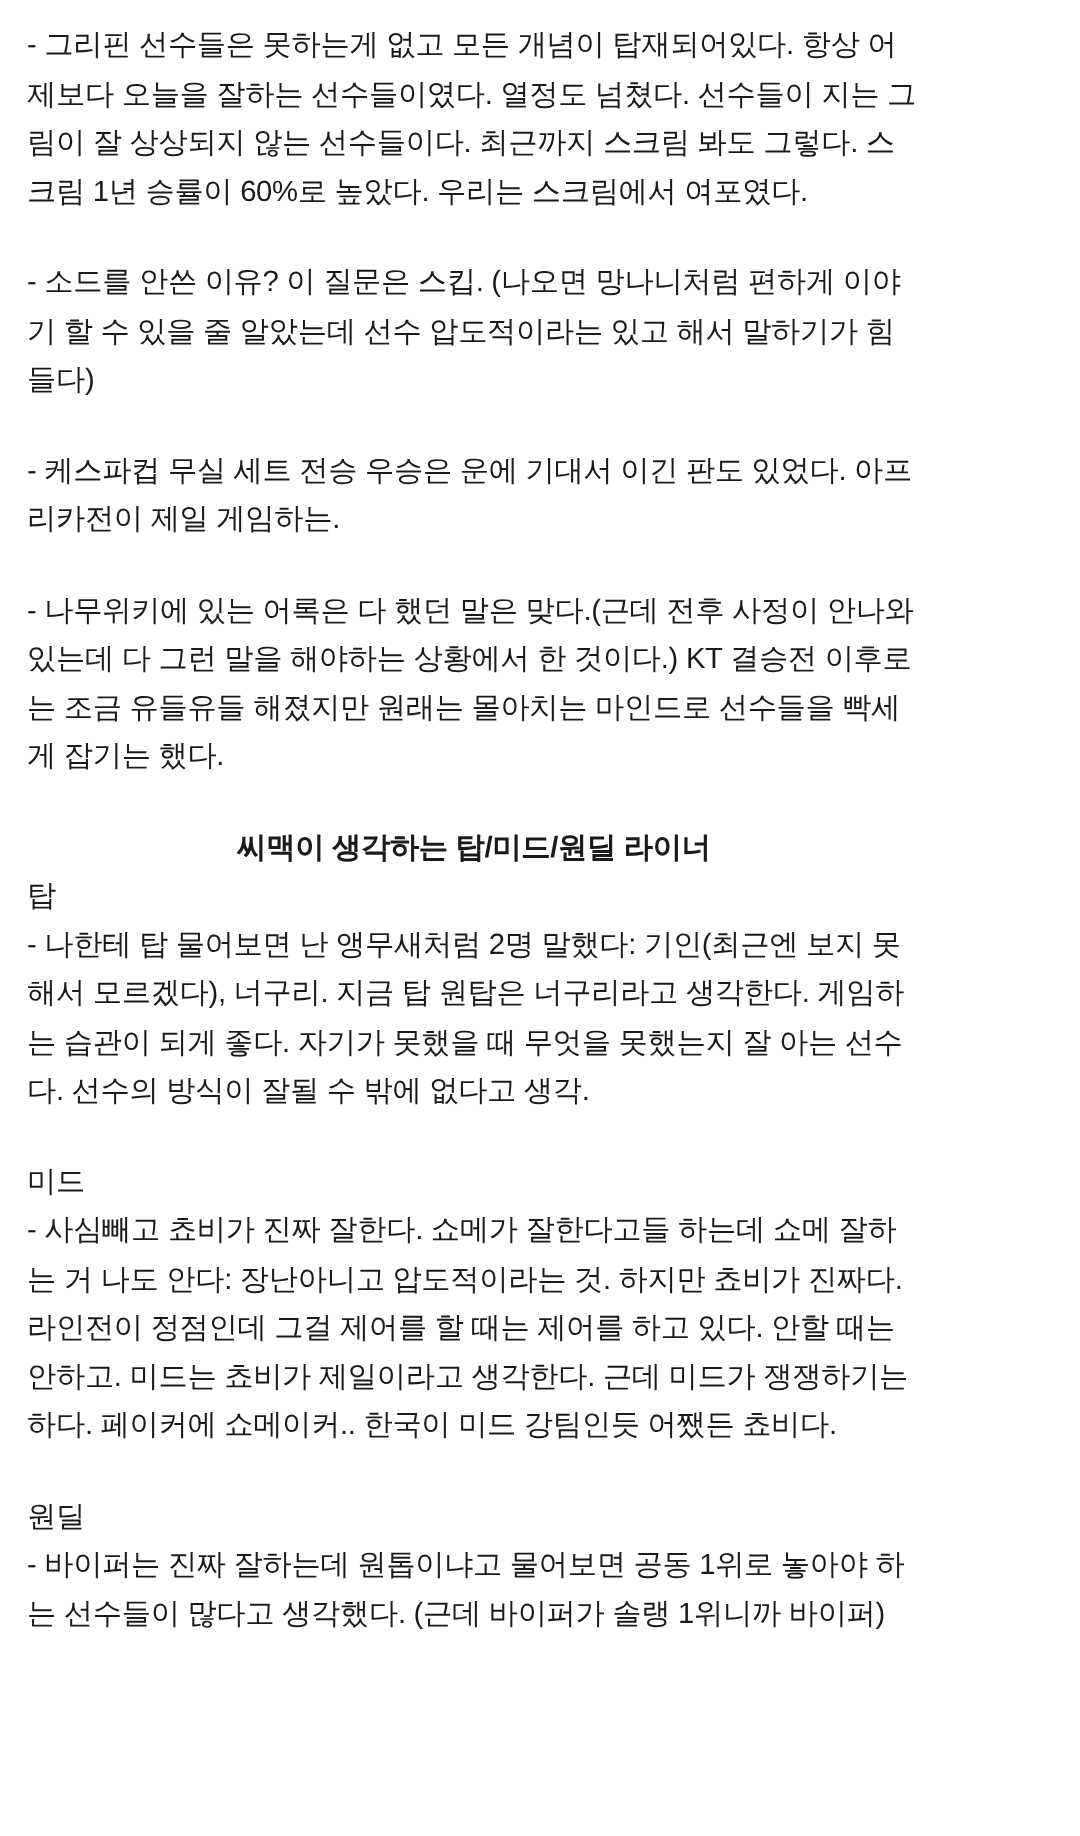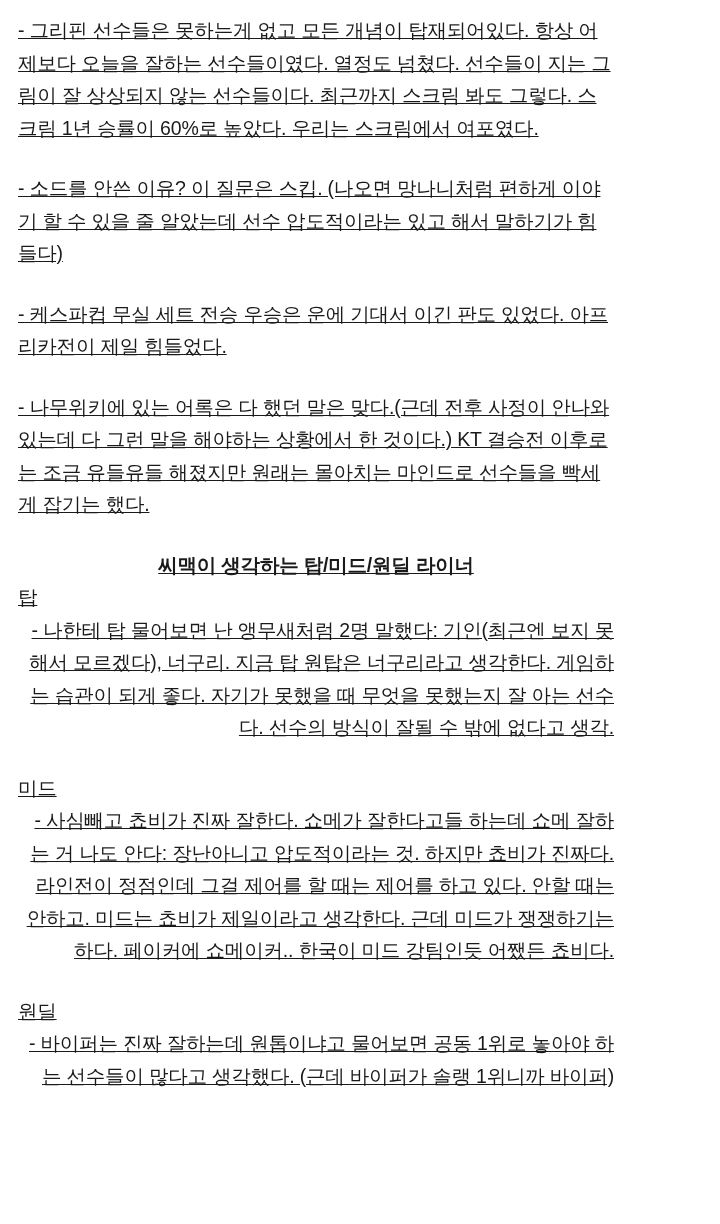--- a/index.html
+++ b/index.html
@@ -11,33 +11,31 @@
     width: 720px;
     min-height: 1224px;
     font-family: "Liberation Sans", "DejaVu Sans", sans-serif;
     color: #1a1a1a;
     -webkit-font-smoothing: antialiased;
   }
   .page {
     width: 648px;
     box-sizing: border-box;
     padding: 14px 34px 18px 18px;
-    text-decoration: underline;
   }
   .para {
     font-size: 19.5px;
     line-height: 32.5px;
     letter-spacing: -0.2px;
     margin: 0 0 28px 0;
     word-break: break-all;
     white-space: normal;
   }
   .para:last-child {
     margin-bottom: 0;
-    text-align: right;
   }
   .section-head {
     font-size: 19.5px;
     line-height: 32.5px;
     letter-spacing: -0.2px;
     font-weight: bold;
     margin: 0;
     text-align: center;
   }
   .sub-head {
@@ -56,21 +54,21 @@
     margin-bottom: 0;
   }
 </style>
 </head>
 <body>
 
 <div class="page">
 
   <p class="para">- 그리핀 선수들은 못하는게 없고 모든 개념이 탑재되어있다. 항상 어제보다 오늘을 잘하는 선수들이였다. 열정도 넘쳤다. 선수들이 지는 그림이 잘 상상되지 않는 선수들이다. 최근까지 스크림 봐도 그렇다. 스크림 1년 승률이 60%로 높았다. 우리는 스크림에서 여포였다.</p>
   <p class="para">- 소드를 안쓴 이유? 이 질문은 스킵. (나오면 망나니처럼 편하게 이야기 할 수 있을 줄 알았는데 선수 압도적이라는 있고 해서 말하기가 힘들다)</p>
-  <p class="para">- 케스파컵 무실 세트 전승 우승은 운에 기대서 이긴 판도 있었다. 아프리카전이 제일 힘들었다.</p>
+  <p class="para">- 케스파컵 무실 세트 전승 우승은 운에 기대서 이긴 판도 있었다. 아프리카전이 제일 게임하는.</p>
   <p class="para">- 나무위키에 있는 어록은 다 했던 말은 맞다.(근데 전후 사정이 안나와 있는데 다 그런 말을 해야하는 상황에서 한 것이다.) KT 결승전 이후로는 조금 유들유들 해졌지만 원래는 몰아치는 마인드로 선수들을 빡세게 잡기는 했다.</p>
 
   <div class="block">
     <p class="section-head">씨맥이 생각하는 탑/미드/원딜 라이너</p>
     <p class="sub-head">탑</p>
     <p class="para tight">- 나한테 탑 물어보면 난 앵무새처럼 2명 말했다: 기인(최근엔 보지 못해서 모르겠다), 너구리. 지금 탑 원탑은 너구리라고 생각한다. 게임하는 습관이 되게 좋다. 자기가 못했을 때 무엇을 못했는지 잘 아는 선수다. 선수의 방식이 잘될 수 밖에 없다고 생각.</p>
   </div>
 
   <div class="block">
     <p class="sub-head">미드</p>

